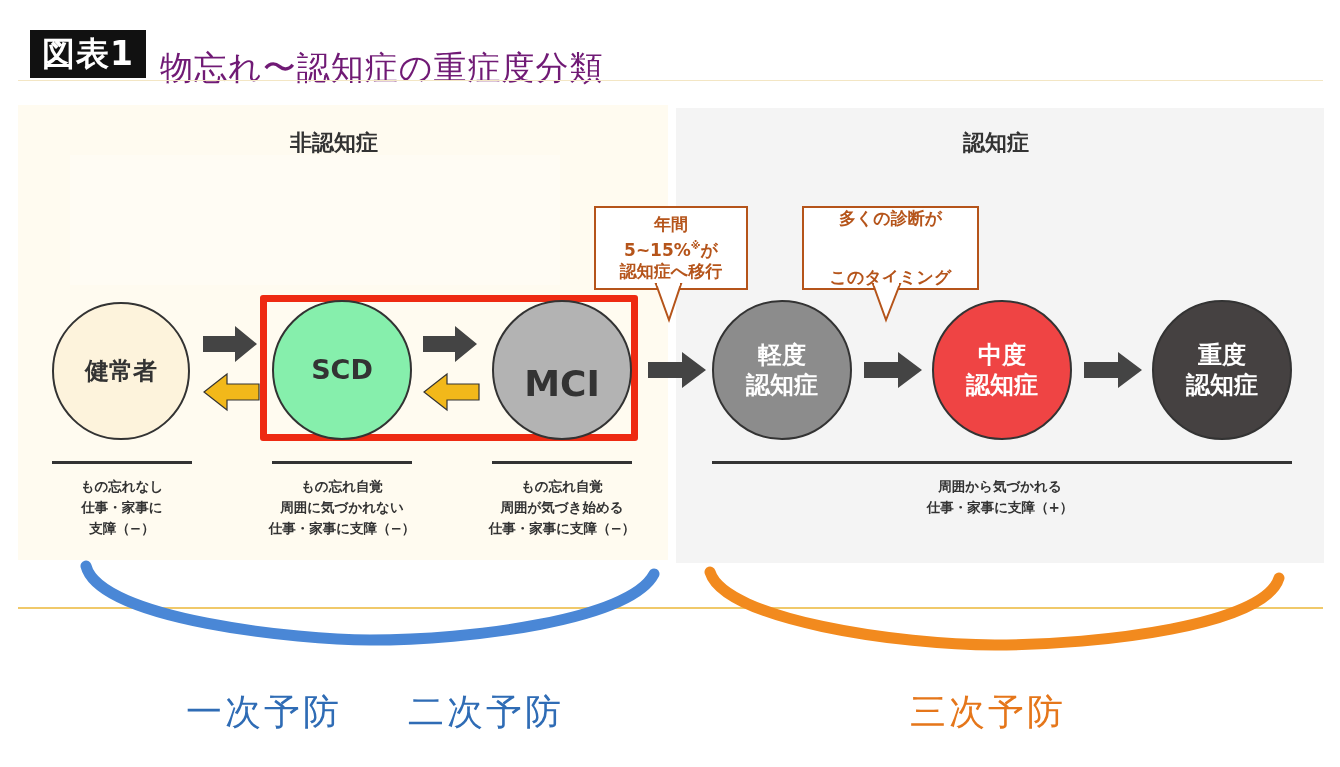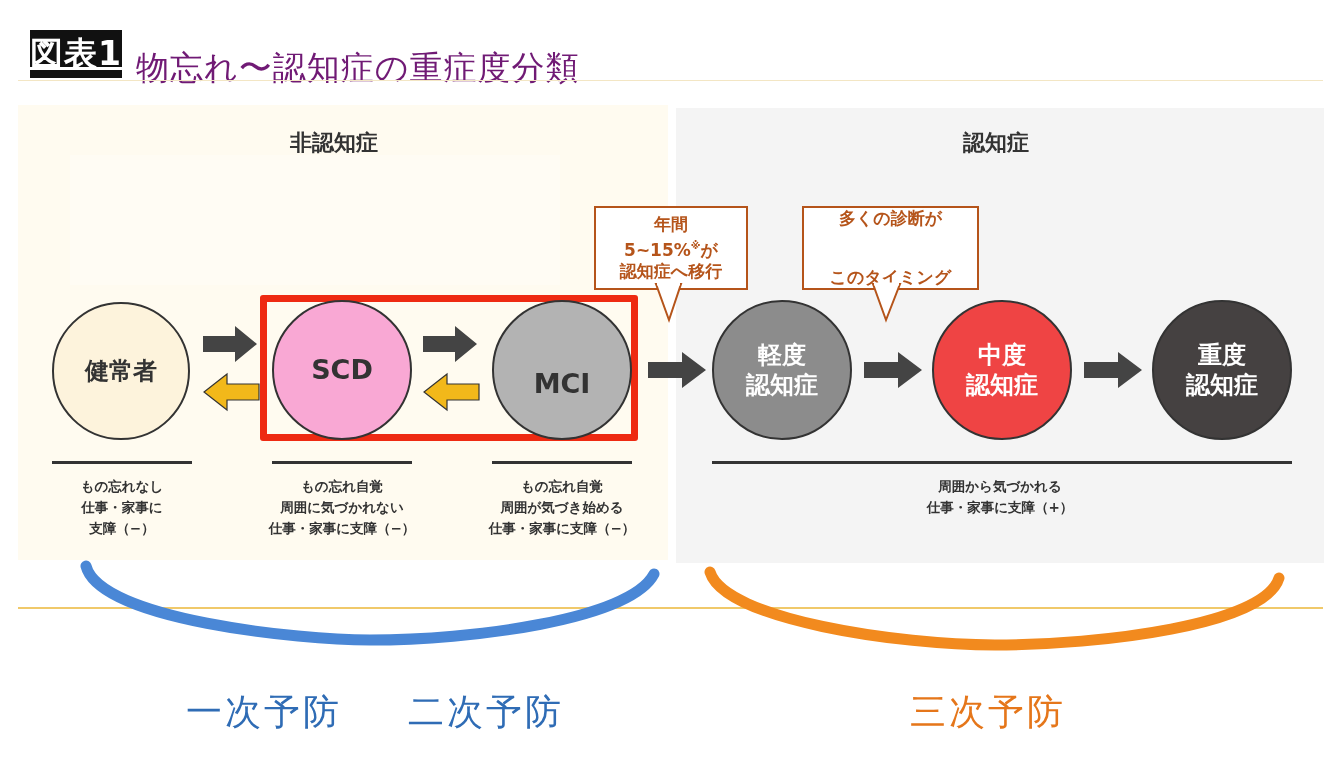--- a/index.html
+++ b/index.html
@@ -5,21 +5,21 @@
   html, body { margin: 0; padding: 0; }
   body {
     width: 1340px; height: 767px; position: relative; overflow: hidden;
     background: #ffffff;
     font-family: "DejaVu Sans", "Liberation Sans", sans-serif;
     color: #333;
   }
   .title-bar { position: absolute; left: 30px; top: 30px; height: 48px; display: flex; align-items: center; }
   .title-badge {
     background: #111; color: #fff; font-size: 33px; font-weight: bold;
-    padding: 2px 0; height: 44px; line-height: 44px; letter-spacing: 1px; text-decoration: underline;
+    padding: 2px 12px; height: 44px; line-height: 44px; letter-spacing: 1px;
   }
   .title-text { font-size: 33px; color: #701a75; margin-left: 14px; letter-spacing: 1px; margin-top: 28px; }
   .title-rule { position: absolute; left: 18px; top: 80px; width: 1305px; height: 1px; background: #f3e6c4; }
 
   .panel-left { position: absolute; left: 18px; top: 105px; width: 650px; height: 455px; background: #fffbf0; }
   .panel-left-inner { position: absolute; left: 70px; top: 155px; width: 490px; height: 130px; background: #fffcf4; }
   .panel-right { position: absolute; left: 676px; top: 108px; width: 648px; height: 455px; background: #f4f4f4; }
   .panel-heading { position: absolute; font-size: 22px; font-weight: bold; color: #333; }
 
   .callout {
@@ -83,25 +83,25 @@
 <svg class="callout-tail" style="left:872px; top:284px;" width="30" height="40">
   <polygon points="1,0 28,0 14,36" fill="#fff" stroke="#b5541a" stroke-width="2"></polygon>
   <line x1="2" y1="0" x2="27" y2="0" stroke="#fff" stroke-width="3"></line>
 </svg>
 
 <div class="highlight-box" style="border-color: rgb(238, 42, 18);"></div>
 
 <div class="node" id="n0" style="left: 52px; top: 302px; width: 138px; height: 138px; background: rgb(253, 243, 220); color: rgb(51, 51, 51); text-align: center;">
   <span class="lbl" style="font-size:24px;">健常者</span>
 </div>
-<div class="node" id="n1" style="left: 272px; top: 300px; width: 140px; height: 140px; background: #f9a8d4; color: rgb(51, 51, 51);">
+<div class="node" id="n1" style="left: 272px; top: 300px; width: 140px; height: 140px; background: #86efac; color: rgb(51, 51, 51);">
   <span class="lbl" style="font-size:27px;">SCD</span>
 </div>
 <div class="node" id="n2" style="left: 492px; top: 300px; width: 140px; height: 140px; background: rgb(179, 179, 179); color: rgb(51, 51, 51);">
-  <span class="lbl" style="font-size:27px;margin-top:28px;">MCI</span>
+  <span class="lbl" style="font-size:36px;margin-top:28px;">MCI</span>
 </div>
 <div class="node" id="n3" style="left: 712px; top: 300px; width: 140px; height: 140px; background: rgb(140, 140, 140); color: rgb(255, 255, 255);">
   <div>
     <span class="lbl" style="font-size:24px;">軽度</span>
     <span class="lbl" style="font-size:24px;">認知症</span>
   </div>
 </div>
 <div class="node" id="n4" style="left: 932px; top: 300px; width: 140px; height: 140px; background: #ef4444; color: rgb(255, 255, 255);">
   <div>
     <span class="lbl" style="font-size:24px;">中度</span>

